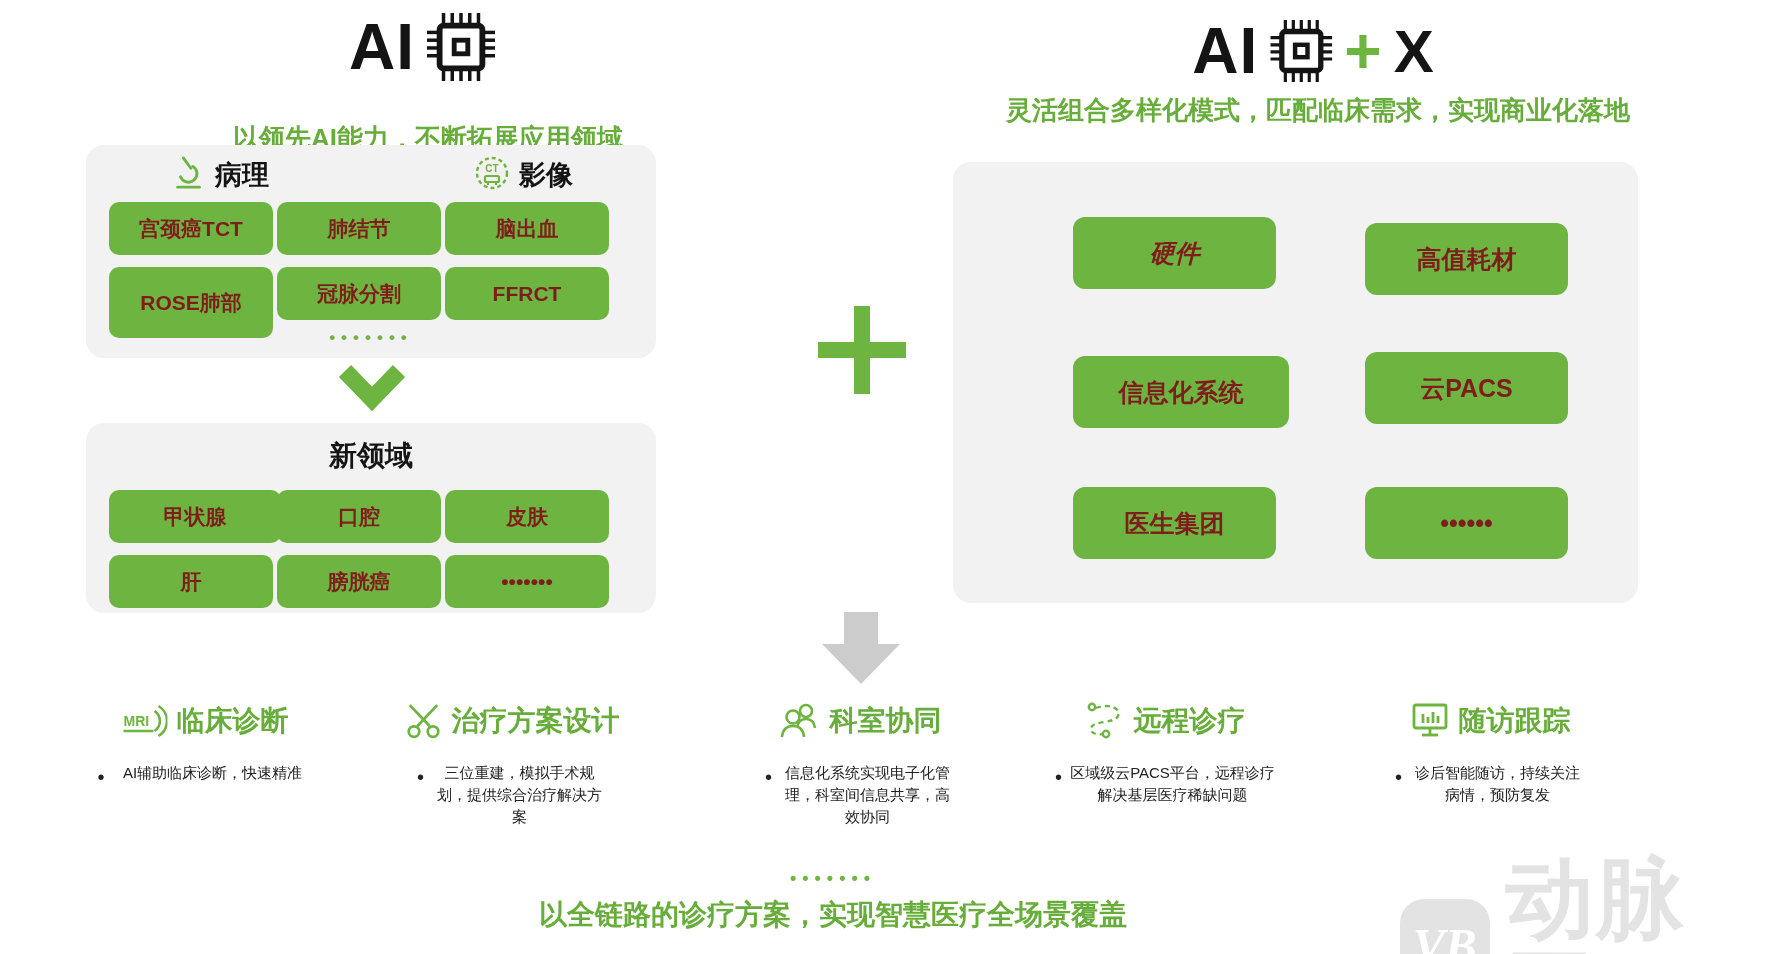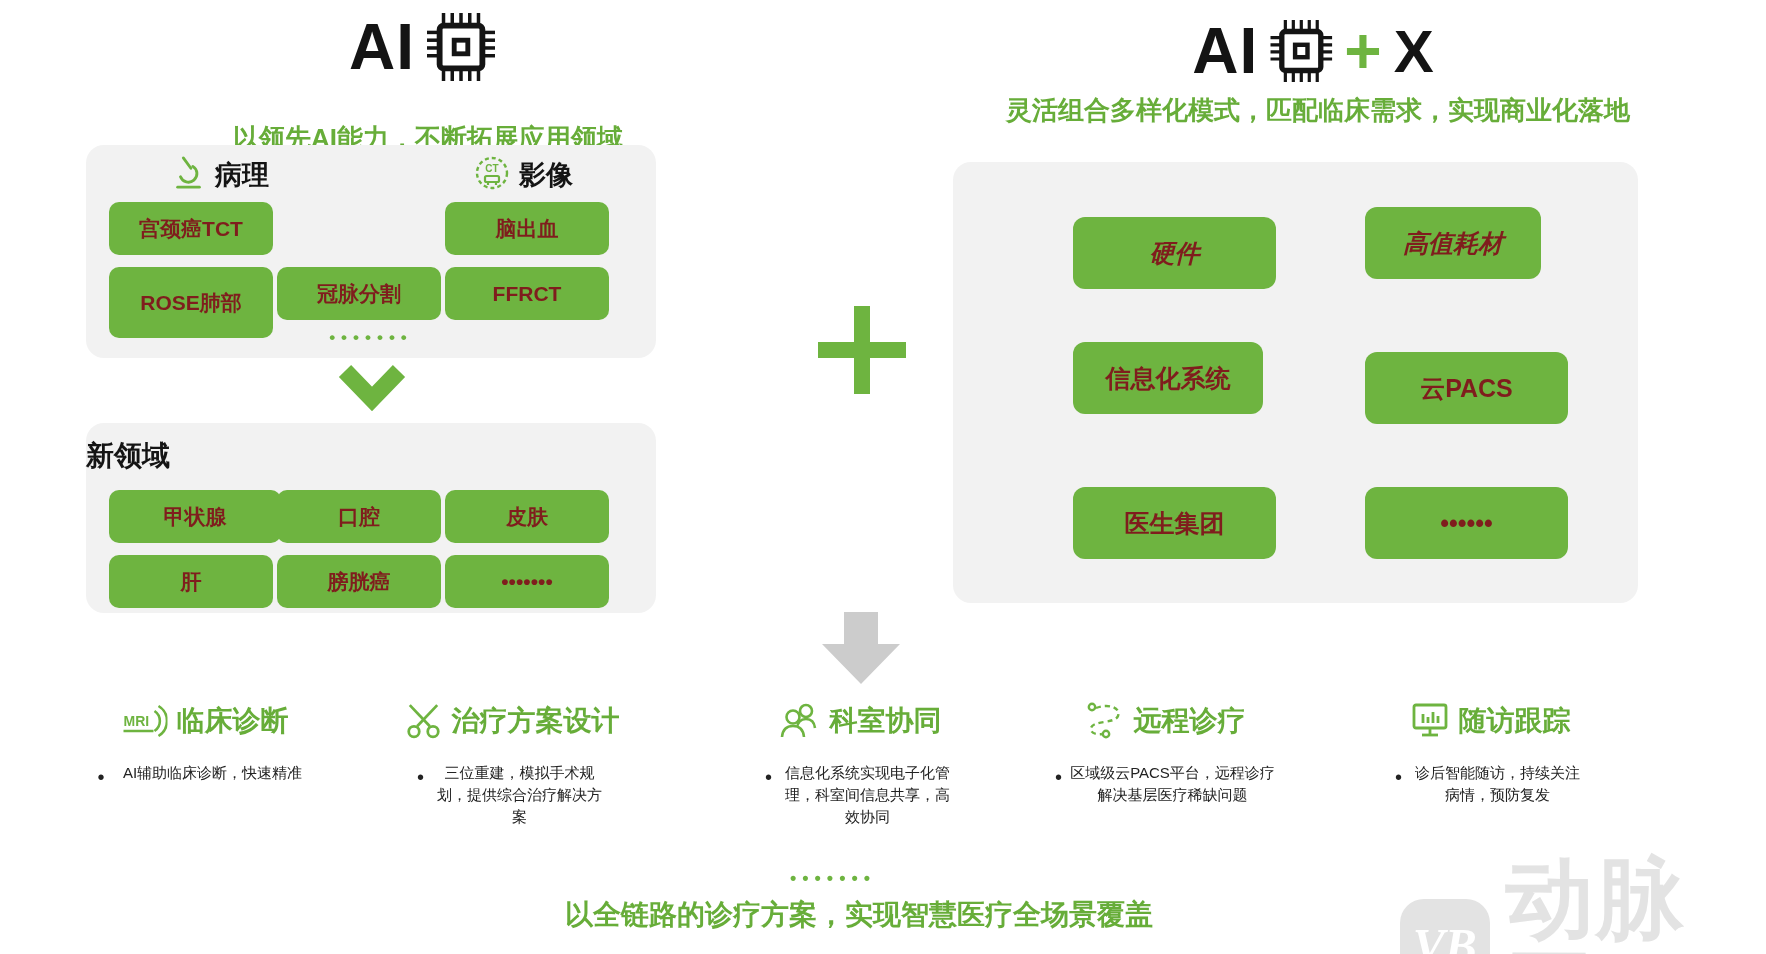--- a/index.html
+++ b/index.html
@@ -17,40 +17,40 @@
   .title-plus{font-size:64px; font-weight:bold; color:var(--green); line-height:1;}
   .subtitle{position:absolute; transform:translateX(-50%); font-size:26px; font-weight:bold; color:var(--green-text); white-space:nowrap;}
 
   
   .panel{position:absolute; background:var(--panel-bg); border-radius:18px;}
   .gbtn{position:absolute; background:var(--green); border-radius:10px; color:#7f1d1d; font-weight:bold;
         display:flex; align-items:center; justify-content:center; font-size:21px; white-space:nowrap;}
   .panel3 .gbtn{font-size:25px; border-radius:12px;}
   .pgroup{position:absolute; display:flex; align-items:flex-end; gap:9px; height:38px;}
   .pgroup .plabel{font-size:27px; font-weight:bold; color:var(--dark); line-height:1.1;}
-  .p2-title{position:absolute; width:100%; text-align:left; font-size:28px; font-weight:bold; color:var(--dark);font-family:Liberation Serif, serif;}
+  .p2-title{position:absolute; width:100%; text-align:center; font-size:28px; font-weight:bold; color:var(--dark);font-family:Liberation Serif, serif;}
   .panel-dots{position:absolute; width:100%; text-align:center; font-size:17px; font-weight:bold;
               color:var(--green); letter-spacing:6px;}
 
   
   .chevron,.plus-big,.gray-arrow{position:absolute;}
 
   
   .bcol{position:absolute; transform:translateX(-50%); display:flex; flex-direction:column; align-items:center;}
   .bhead{display:flex; align-items:center; gap:9px; height:46px;}
   .bhead .btitle{font-size:28px; font-weight:bold; color:var(--green-text); white-space:nowrap;}
   .bl{display:flex; align-items:flex-start; margin-top:18px;}
   .bul{color:var(--body-text); font-size:20px; line-height:1.5; margin-right:8px;}
   .bul::before{content:"•";}
   .bl p{font-size:15px; line-height:1.48; color:var(--body-text); text-align:center;}
 
   .bottom-dots{position:absolute; transform:translateX(-50%); font-size:18px; font-weight:bold;
                color:var(--green); letter-spacing:6px;}
   .tagline{position:absolute; transform:translateX(-50%); font-size:28px; font-weight:bold;
-           color:var(--green-text); white-space:nowrap;margin-left:26px;}
+           color:var(--green-text); white-space:nowrap;}
 
   
   .watermark{position:absolute; display:flex; align-items:center; gap:16px;}
   .wm-logo{width:93px; height:93px; background:var(--watermark-gray); border-radius:24px; color:#fff;
            display:flex; align-items:center; justify-content:center; font-size:48px; font-weight:bold;
            font-family:"Liberation Serif","DejaVu Serif",serif; font-style:italic;}
   .wm-text{font-size:88px; font-weight:bold; color:var(--watermark-gray); letter-spacing:2px; line-height:93px;}
 
   svg{display:block;}
   .gicon{color:var(--green);}
@@ -104,20 +104,21 @@
       <svg class="gicon" width="36" height="36" viewBox="0 0 36 36">
         <circle cx="18" cy="18" r="15" fill="none" stroke="currentColor" stroke-width="2.4" stroke-dasharray="4 3"></circle>
         <text x="18" y="17" text-anchor="middle" font-size="10" font-weight="bold" fill="currentColor">CT</text>
         <rect x="11" y="21" width="14" height="6" rx="1.5" fill="none" stroke="currentColor" stroke-width="2.2"></rect>
         <line x1="14" y1="27" x2="14" y2="30" stroke="currentColor" stroke-width="2.2"></line>
         <line x1="22" y1="27" x2="22" y2="30" stroke="currentColor" stroke-width="2.2"></line>
       </svg>
       <span class="plabel">影像</span>
     </div>
     <div class="gbtn" style="left:23px; top:57px; width:164px; height:53px;">宫颈癌TCT</div>
+    <div class="gbtn" style="left:191px; top:57px; width:164px; height:53px;">肺结节</div>
     <div class="gbtn" style="left:359px; top:57px; width:164px; height:53px;">脑出血</div>
     <div class="gbtn" style="left:23px; top:122px; width:164px; height:71px;">ROSE肺部</div>
     <div class="gbtn" style="left:191px; top:122px; width:164px; height:53px;">冠脉分割</div>
     <div class="gbtn" style="left:359px; top:122px; width:164px; height:53px;">FFRCT</div>
     <div class="panel-dots" style="top:183px;">•••••••</div>
   </div>
 
   <svg class="chevron" style="left:335px; top:365px;" width="74" height="46" viewBox="0 0 74 46">
     <polyline points="10,6 37,34 64,6" fill="none" style="stroke:var(--green);" stroke-width="17"></polyline>
   </svg>
@@ -165,22 +166,22 @@
       <rect x="13" y="13" width="44" height="44" rx="4" fill="none" stroke="#141414" stroke-width="6"></rect>
       <rect x="28" y="28" width="14" height="14" fill="none" stroke="#141414" stroke-width="5"></rect>
     </svg>
     <span class="title-plus">+</span>
     <span class="title-x">X</span>
   </div>
   <div class="subtitle" style="left:1318px; top:93px;">灵活组合多样化模式，匹配临床需求，实现商业化落地</div>
 
   <div class="panel panel3" style="left:953px; top:162px; width:685px; height:441px;">
     <div class="gbtn" style="left:120px; top:55px; width:203px; height:72px;font-style:italic;">硬件</div>
-    <div class="gbtn" style="left:412px; top:45px; width:176px; height:72px;font-style:italic;">高值耗材</div>
-    <div class="gbtn" style="left:120px; top:180px; width:190px; height:72px;">信息化系统</div>
+    <div class="gbtn" style="left:412px; top:61px; width:203px; height:72px;">高值耗材</div>
+    <div class="gbtn" style="left:120px; top:194px; width:216px; height:72px;">信息化系统</div>
     <div class="gbtn" style="left:412px; top:190px; width:203px; height:72px;">云PACS</div>
     <div class="gbtn" style="left:120px; top:325px; width:203px; height:72px;">医生集团</div>
     <div class="gbtn dot-label" style="left:412px; top:325px; width:203px; height:72px;">••••••</div>
   </div>
 
   <svg class="gray-arrow" style="left:822px; top:612px;" width="78" height="72" viewBox="0 0 78 72">
     <polygon points="22,0 56,0 56,32 78,32 39,72 0,32 22,32" style="fill:var(--arrow-gray);"></polygon>
   </svg>
 
   <div class="bcol" style="left:205px; top:698px;">

